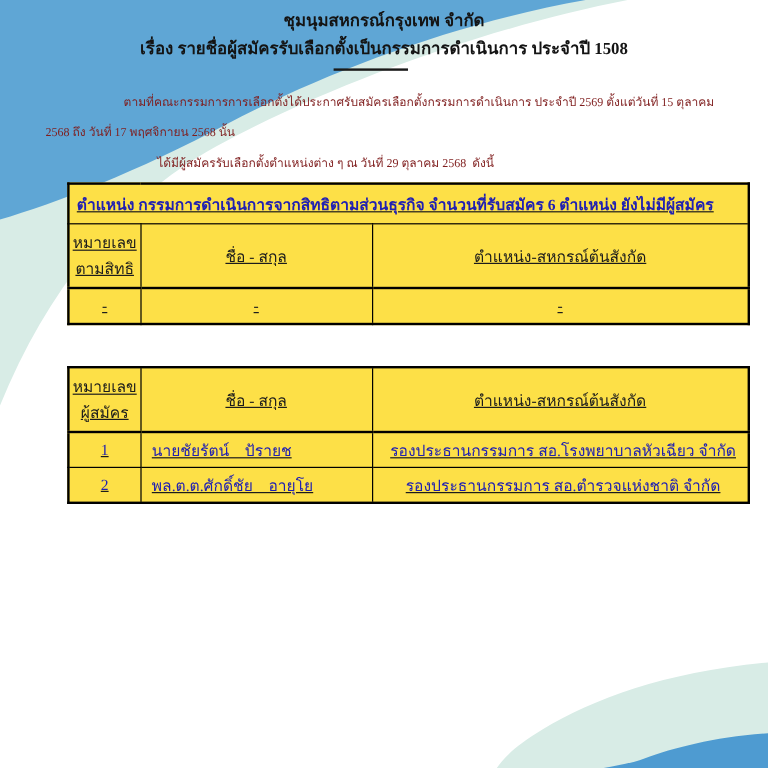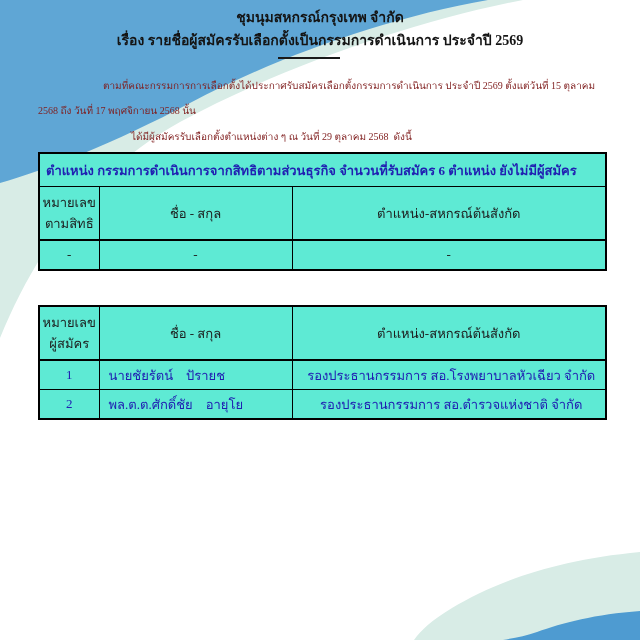--- a/index.html
+++ b/index.html
@@ -8,22 +8,22 @@
   .page{position:relative;width:640px;height:640px;background:#ffffff;overflow:hidden;}
   .decor{position:absolute;left:0;top:0;width:640px;height:640px;pointer-events:none;}
   .title{position:absolute;left:0;width:640px;text-align:center;
          font-size:14px;font-weight:600;color:#141414;white-space:pre;}
   .title1{top:6px;}
   .title2{top:29px;}
   .rule{position:absolute;top:57px;left:278px;width:62px;height:2px;background:#1a1a1a;}
   .para{position:absolute;font-size:10px;color:#7f1d1d;line-height:25px;}
   .para1{top:73px;left:38px;width:567px;text-indent:65px;white-space:normal;}
   .para2{top:124px;left:131px;white-space:pre;}
-  table{position:absolute;left:38px;width:567px;border-collapse:collapse;table-layout:fixed;
-        font-size:13px;color:#1c1c1c;background:#5eead4;}
+  table{position:absolute;left:56px;width:567px;border-collapse:collapse;table-layout:fixed;
+        font-size:13px;color:#1c1c1c;background:#fde047;text-decoration:underline;}
   table, td, th{border:1px solid #000;}
   table{border-width:2px;}
   .tbl1{top:152px;}
   .tbl2{top:305px;}
   .caption-cell{height:28px;padding:2px 6px;font-weight:600;
                 color:var(--accent-text,#2020b2);text-align:left;vertical-align:middle;}
   .colhead td{height:50px;text-align:center;vertical-align:middle;font-weight:400;
               border-bottom-width:2px;}
   .prewrap{white-space:pre-line;line-height:21px;}
   .datarow td{height:26px;vertical-align:middle;}
@@ -38,21 +38,21 @@
 <div class="page">
 
   <svg class="decor" viewBox="0 0 640 640" xmlns="http://www.w3.org/2000/svg" aria-hidden="true">
     <path d="M0,0 L523,0 C410,22 280,68 180,122 C100,166 40,240 0,338 Z" fill="#d8ece6"></path>
     <path d="M0,0 L488,0 C385,18 275,58 190,103 C115,143 45,170 0,183 Z" fill="#5fa6d5"></path>
     <path d="M640,552 C555,560 495,582 452,608 C432,620 421,630 414,640 L640,640 Z" fill="#d8ece6"></path>
     <path d="M640,611 C596,614 562,623 537,632 C526,636 514,638 503,640 L640,640 Z" fill="#4e9bd1"></path>
   </svg>
 
   <div class="title title1">ชุมนุมสหกรณ์กรุงเทพ จำกัด</div>
-  <div class="title title2">เรื่อง รายชื่อผู้สมัครรับเลือกตั้งเป็นกรรมการดำเนินการ ประจำปี 2569</div>
+  <div class="title title2">เรื่อง รายชื่อผู้สมัครรับเลือกตั้งเป็นกรรมการดำเนินการ ประจำปี 1508</div>
   <div class="rule"></div>
 
   <div class="para para1">ตามที่คณะกรรมการการเลือกตั้งได้ประกาศรับสมัครเลือกตั้งกรรมการดำเนินการ ประจำปี 2569 ตั้งแต่วันที่ 15 ตุลาคม 2568 ถึง วันที่ 17 พฤศจิกายน 2568 นั้น</div>
   <div class="para para2">ได้มีผู้สมัครรับเลือกตั้งตำแหน่งต่าง ๆ ณ วันที่ 29 ตุลาคม 2568  ดังนี้</div>
 
   <table class="tbl1">
     <colgroup>
         <col style="width:60px">
         <col style="width:193px">
         <col style="width:314px">

